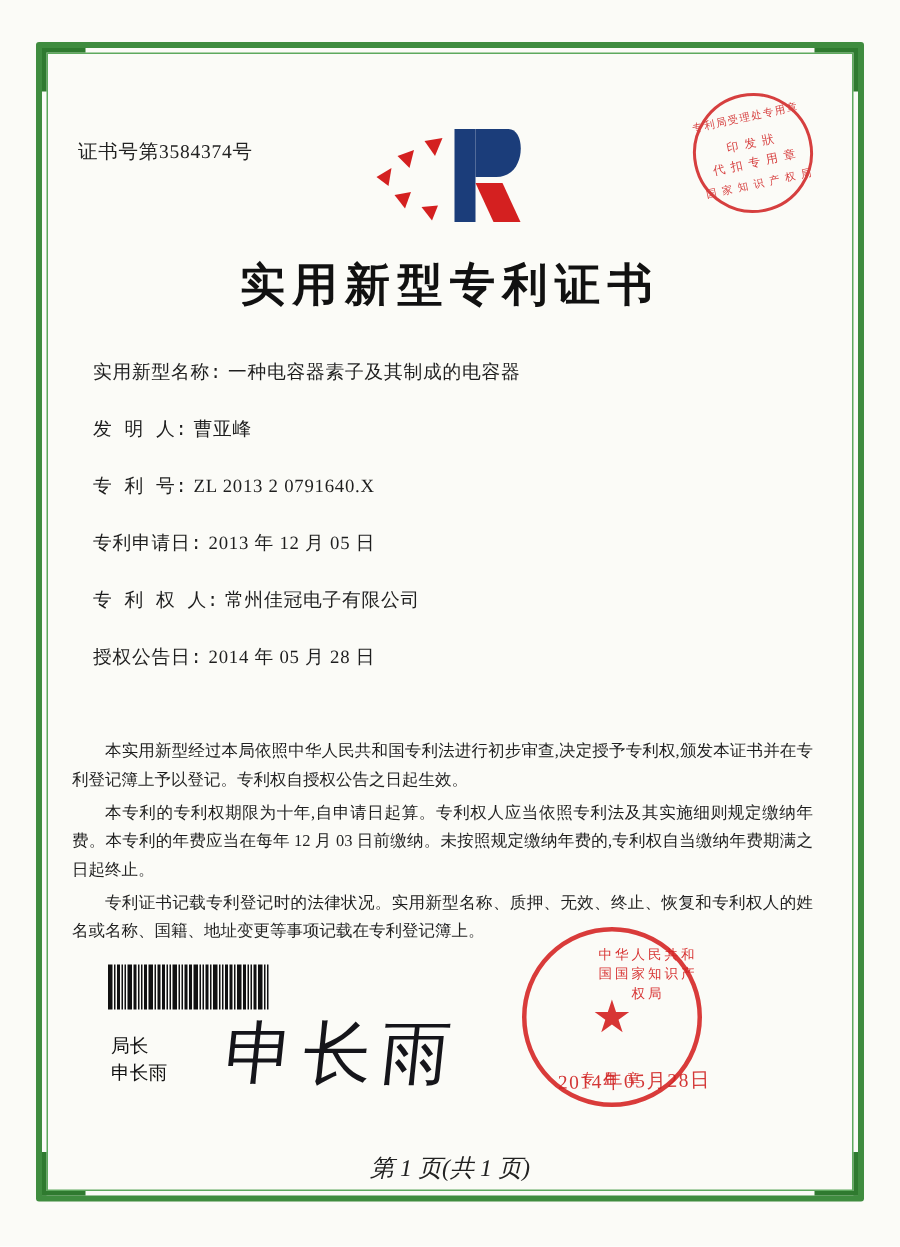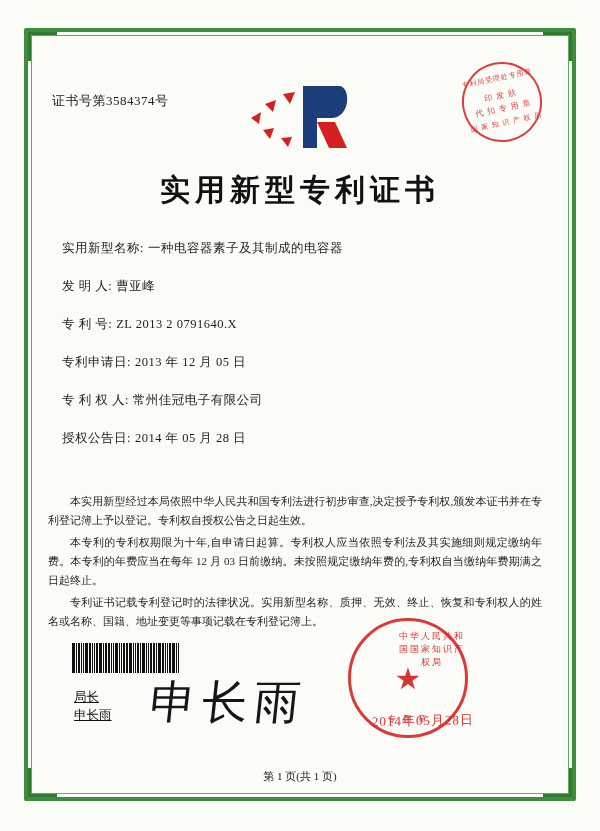--- a/index.html
+++ b/index.html
@@ -119,20 +119,21 @@
   .field-row {
     display: flex;
     align-items: baseline;
     margin-bottom: 21px;
     font-size: 12.5px;
     color: #1e1e1e;
   }
   .field-label {
     white-space: pre;
     letter-spacing: 0.5px;
+    font-family: Liberation Mono, monospace;
   }
   .field-value {
     margin-left: 4px;
     letter-spacing: 0.5px;
   }
 
   
   .body-text {
     position: absolute;
     left: 48px;
@@ -232,22 +233,23 @@
     opacity: 0.9;
     transform: rotate(-1deg);
   }
 
   
   .footer {
     position: absolute;
     left: 0; right: 0;
     top: 769px;
     text-align: center;
-    font-size: 11px;
+    font-size: 16px;
     color: #222;
+    font-style: italic;
   }
 </style>
 </head>
 <body>
 
 <div class="page">
 
   <div class="frame-outer"></div>
   <div class="frame-inner"></div>
   <div class="frame-corner corner-tl"></div>
@@ -351,21 +353,21 @@
         <span class="bar" style="width: 1px;"></span>
         <span class="bar" style="width: 1px;"></span>
         <span class="bar" style="width: 2px;"></span>
         <span class="bar" style="width: 3px;"></span>
         <span class="bar" style="width: 1px;"></span>
         <span class="bar" style="width: 1px;"></span>
       </div>
   </div>
 
   <div class="sign-label">
-    <div style="white-space:pre-line;text-decoration:underline;">局长
+    <div style="white-space:pre-line;">局长
 申长雨</div>
   </div>
 
   <div class="signature">申长雨</div>
 
   <div class="seal-main">
     <div class="ring"></div>
     <div class="arc-top">中华人民共和国国家知识产权局</div>
     <div class="star">★</div>
     <div class="arc-bottom">专 用 章</div>

